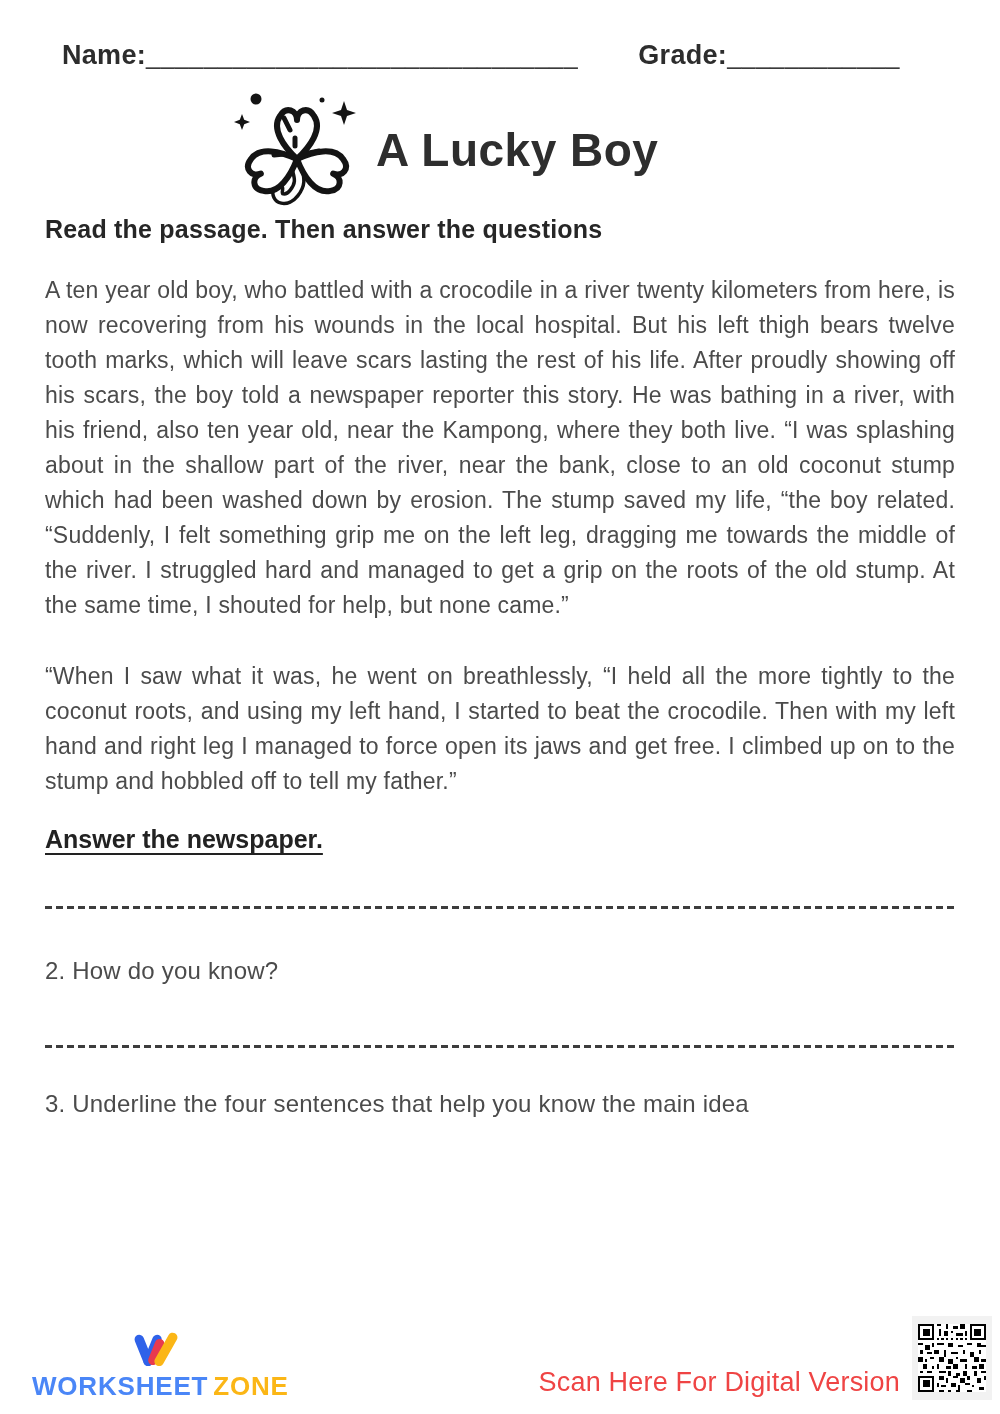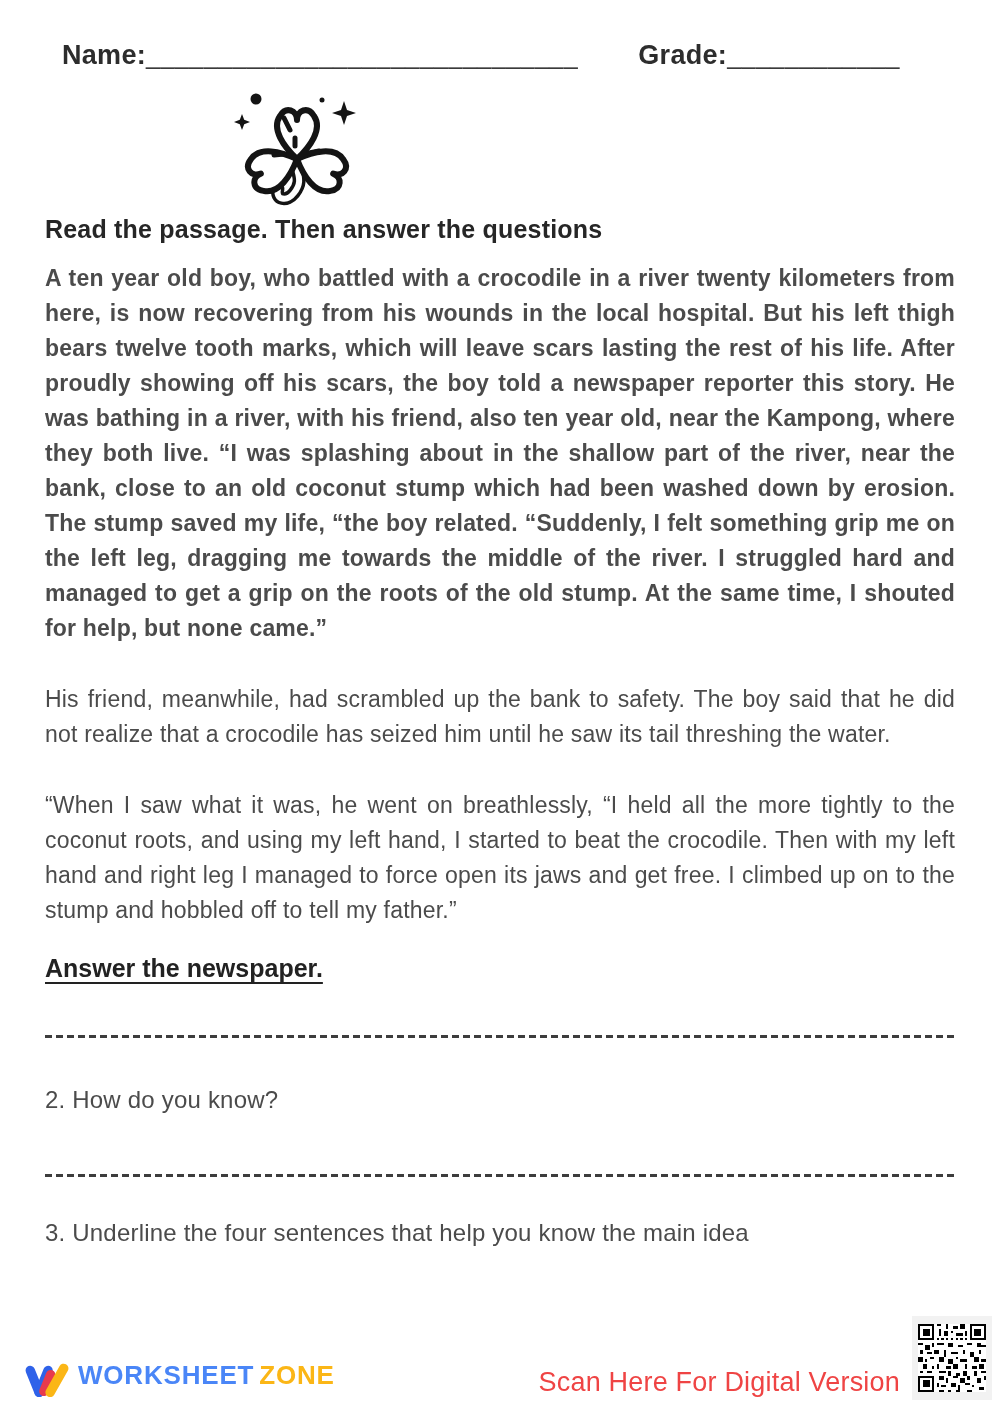--- a/index.html
+++ b/index.html
@@ -52,21 +52,21 @@
     color: #262626;
     letter-spacing: 0.2px;
   }
   .passage p {
     font-size: 23px;
     line-height: 35px;
     color: #4b4b4b;
     text-align: justify;
     letter-spacing: 0.2px;
   }
-  .passage p.p1 { margin-top: 17px; font-weight: bold; }
+  .passage p.p1 { margin-top: 29px; }
   .passage p.p2 { margin-top: 36px; }
   .passage p.p3 { margin-top: 36px; }
   .answer-heading {
     margin-top: 26px;
     font-size: 25px;
     font-weight: bold;
     color: #222222;
     text-decoration: underline;
     text-underline-offset: 5px;
     text-decoration-thickness: 2px;
@@ -89,21 +89,22 @@
   .footer {
     position: absolute;
     left: 0; right: 0; bottom: 0;
     height: 110px;
   }
   .logo {
     position: absolute;
     left: 24px;
     bottom: 12px;
     display: flex;
-    align-items: flex-start;
+    align-items: center;
+    flex-direction: column;
   }
   .logo .w-mark { width: 46px; height: 42px; }
   .logo .brand {
     font-size: 26px;
     font-weight: 800;
     letter-spacing: 0.8px;
     margin-left: 8px;
     white-space: nowrap;
   }
   .brand .part1 { color: #4a86f7; }
@@ -161,28 +162,28 @@
         <path d="M63,53 L63,61" stroke="#141414" stroke-width="5" stroke-linecap="round"></path>
         <path d="M42,70 L52,69" stroke="#141414" stroke-width="5" stroke-linecap="round"></path>
         <path d="M77,68 L87,66" stroke="#141414" stroke-width="5" stroke-linecap="round"></path>
 
         <circle cx="24" cy="14" r="5.5" fill="#141414"></circle>
         <circle cx="90" cy="15" r="2.5" fill="#141414"></circle>
         <path d="M10,29 L12.2,34.8 L18,37 L12.2,39.2 L10,45 L7.8,39.2 L2,37 L7.8,34.8 Z" fill="#141414"></path>
         <path d="M112,16 L115,25 L124,28 L115,31 L112,40 L109,31 L100,28 L109,25 Z" fill="#141414"></path>
       </svg>
     </span>
+    <span class="page-title">A Lucky Boy</span>
   </div>
 
   <div class="content">
     <div class="instruction">Read the passage. Then answer the questions</div>
 
     <div class="passage">
       <p class="p1">A ten year old boy, who battled with a crocodile in a river twenty kilometers from here, is now recovering from his wounds in the local hospital. But his left thigh bears twelve tooth marks, which will leave scars lasting the rest of his life. After proudly showing off his scars, the boy told a newspaper reporter this story. He was bathing in a river, with his friend, also ten year old, near the Kampong, where they both live. “I was splashing about in the shallow part of the river, near the bank, close to an old coconut stump which had been washed down by erosion. The stump saved my life, “the boy related. “Suddenly, I felt something grip me on the left leg, dragging me towards the middle of the river. I struggled hard and managed to get a grip on the roots of the old stump. At the same time, I shouted for help, but none came.”</p>
-      <p class="p2">His friend, meanwhile, had scrambled up the bank to safety. The boy said that he did not realize that a crocodile has seized him until he saw its tail threshing the water.</p>
       <p class="p3">“When I saw what it was, he went on breathlessly, “I held all the more tightly to the coconut roots, and using my left hand, I started to beat the crocodile. Then with my left hand and right leg I managed to force open its jaws and get free. I climbed up on to the stump and hobbled off to tell my father.”</p>
     </div>
 
     <div class="answer-heading">Answer the newspaper.</div>
 
     <div class="answer-line"></div>
 
     <div class="question q2">2. How do you know?</div>
     <div class="answer-line second"></div>
 

